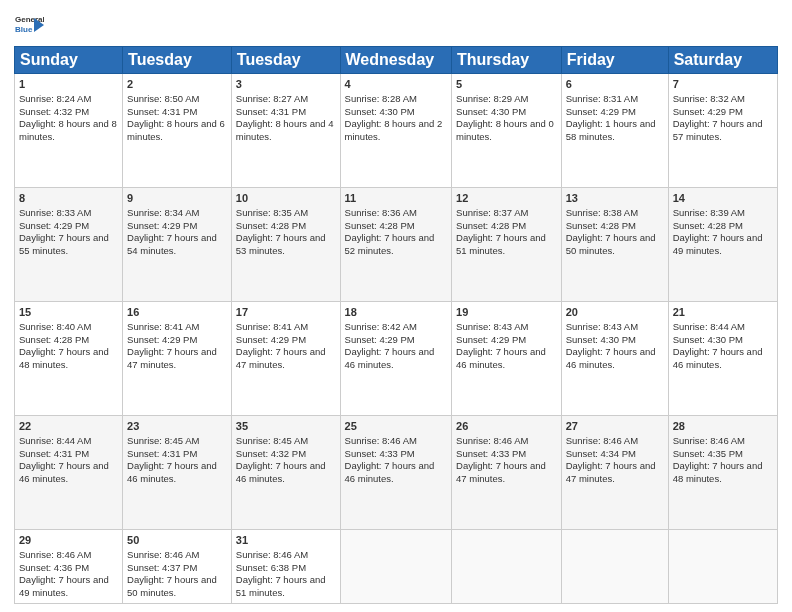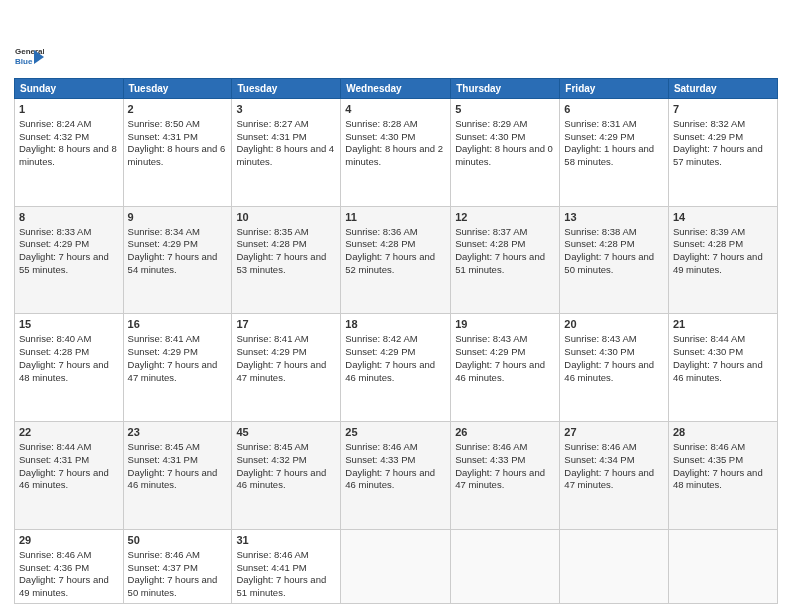--- a/index.html
+++ b/index.html
@@ -15,21 +15,20 @@
       height: 612px;
       padding: 10px 14px 8px 14px;
       display: flex;
       flex-direction: column;
     }
     .header {
       display: flex;
       align-items: flex-end;
       justify-content: space-between;
       margin-bottom: 6px;
-      margin-top: 32px;
     }
     .logo {
       display: flex;
       align-items: center;
       gap: 4px;
     }
     .title-block {
       text-align: right;
     }
     .main-title {
@@ -46,21 +45,21 @@
       flex: 1;
       border-collapse: collapse;
       width: 100%;
       font-size: 9.5px;
     }
     .calendar thead tr th {
       background: #2a6db5;
       color: #fff;
       text-align: left;
       padding: 4px 5px;
-      font-size: 10px;
+      font-size: 16px;
       font-weight: bold;
       border: 1px solid #1a5a9a;
     }
     .calendar tbody tr td {
       border: 1px solid #ccc;
       vertical-align: top;
       padding: 3px 4px;
       width: 113px;
       background: #fff;
       color: #333;
@@ -139,30 +138,30 @@
           <td><span class="day-num">16</span><span>Sunrise: 8:41 AM</span><br><span>Sunset: 4:29 PM</span><br><span>Daylight: 7 hours and 47 minutes.</span></td>
           <td><span class="day-num">17</span><span>Sunrise: 8:41 AM</span><br><span>Sunset: 4:29 PM</span><br><span>Daylight: 7 hours and 47 minutes.</span></td>
           <td><span class="day-num">18</span><span>Sunrise: 8:42 AM</span><br><span>Sunset: 4:29 PM</span><br><span>Daylight: 7 hours and 46 minutes.</span></td>
           <td><span class="day-num">19</span><span>Sunrise: 8:43 AM</span><br><span>Sunset: 4:29 PM</span><br><span>Daylight: 7 hours and 46 minutes.</span></td>
           <td><span class="day-num">20</span><span>Sunrise: 8:43 AM</span><br><span>Sunset: 4:30 PM</span><br><span>Daylight: 7 hours and 46 minutes.</span></td>
           <td><span class="day-num">21</span><span>Sunrise: 8:44 AM</span><br><span>Sunset: 4:30 PM</span><br><span>Daylight: 7 hours and 46 minutes.</span></td>
         </tr>
         <tr>
           <td><span class="day-num">22</span><span>Sunrise: 8:44 AM</span><br><span>Sunset: 4:31 PM</span><br><span>Daylight: 7 hours and 46 minutes.</span></td>
           <td><span class="day-num">23</span><span>Sunrise: 8:45 AM</span><br><span>Sunset: 4:31 PM</span><br><span>Daylight: 7 hours and 46 minutes.</span></td>
-          <td><span class="day-num">45</span><span>Sunrise: 8:45 AM</span><br><span>Sunset: 4:32 PM</span><br><span>Daylight: 7 hours and 46 minutes.</span></td>
+          <td><span class="day-num">35</span><span>Sunrise: 8:45 AM</span><br><span>Sunset: 4:32 PM</span><br><span>Daylight: 7 hours and 46 minutes.</span></td>
           <td><span class="day-num">25</span><span>Sunrise: 8:46 AM</span><br><span>Sunset: 4:33 PM</span><br><span>Daylight: 7 hours and 46 minutes.</span></td>
           <td><span class="day-num">26</span><span>Sunrise: 8:46 AM</span><br><span>Sunset: 4:33 PM</span><br><span>Daylight: 7 hours and 47 minutes.</span></td>
           <td><span class="day-num">27</span><span>Sunrise: 8:46 AM</span><br><span>Sunset: 4:34 PM</span><br><span>Daylight: 7 hours and 47 minutes.</span></td>
           <td><span class="day-num">28</span><span>Sunrise: 8:46 AM</span><br><span>Sunset: 4:35 PM</span><br><span>Daylight: 7 hours and 48 minutes.</span></td>
         </tr>
         <tr class="last-row">
           <td><span class="day-num">29</span><span>Sunrise: 8:46 AM</span><br><span>Sunset: 4:36 PM</span><br><span>Daylight: 7 hours and 49 minutes.</span></td>
           <td><span class="day-num">50</span><span>Sunrise: 8:46 AM</span><br><span>Sunset: 4:37 PM</span><br><span>Daylight: 7 hours and 50 minutes.</span></td>
-          <td><span class="day-num">31</span><span>Sunrise: 8:46 AM</span><br><span>Sunset: 4:41 PM</span><br><span>Daylight: 7 hours and 51 minutes.</span></td>
+          <td><span class="day-num">31</span><span>Sunrise: 8:46 AM</span><br><span>Sunset: 6:38 PM</span><br><span>Daylight: 7 hours and 51 minutes.</span></td>
           <td class="empty-cell"></td>
           <td class="empty-cell"></td>
           <td class="empty-cell"></td>
           <td class="empty-cell"></td>
         </tr>
       </tbody>
   </table>
 </div>
 
 <style>

